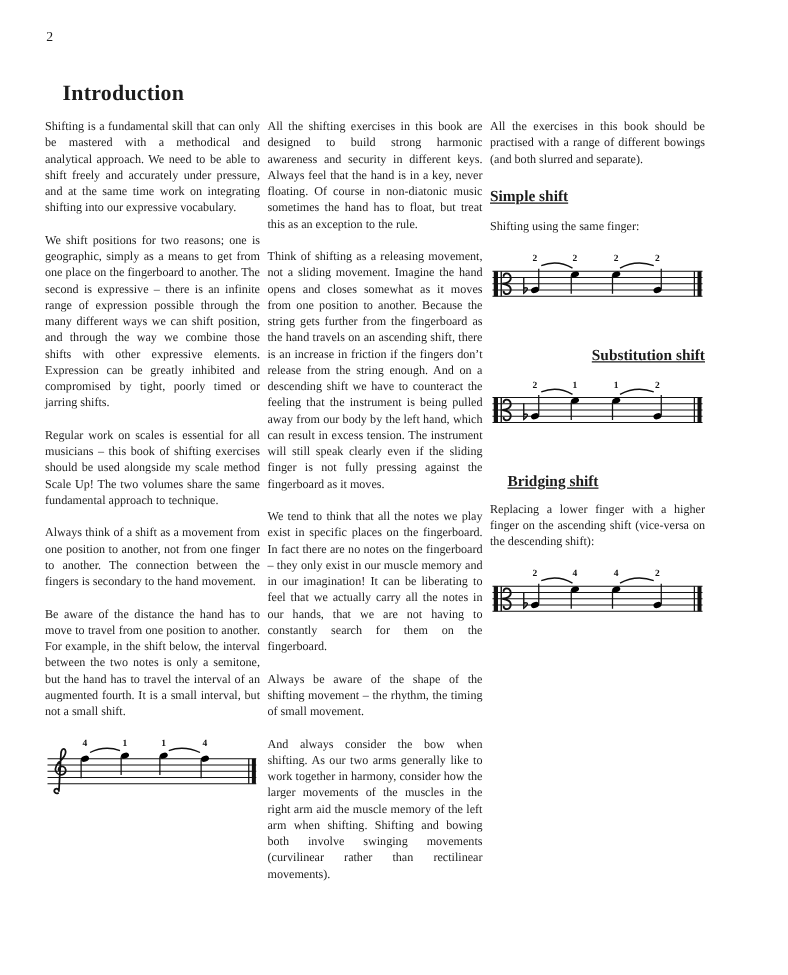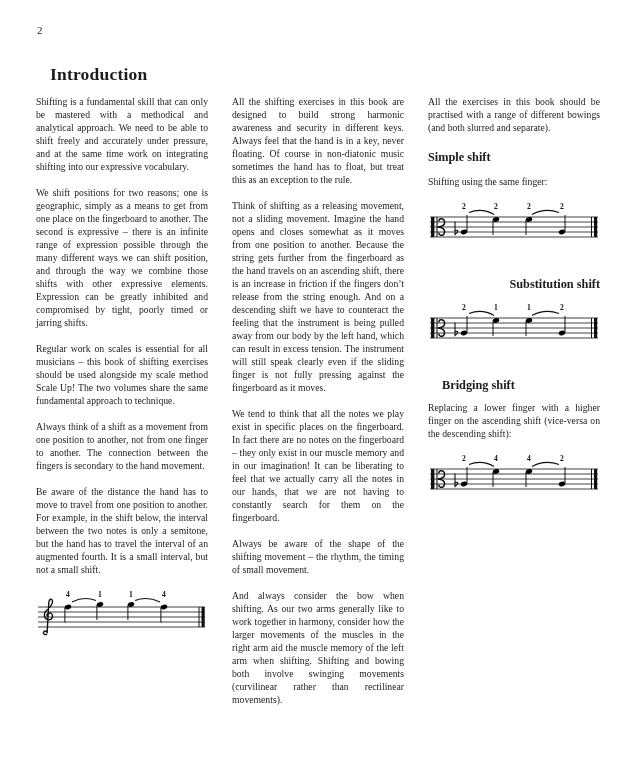--- a/index.html
+++ b/index.html
@@ -2,24 +2,24 @@
 <html><head>
 <meta charset="utf-8">
 <style>
   html,body{margin:0;padding:0;background:#ffffff;}
   .page{
     position:relative;width:630px;height:780px;background:#ffffff;
     font-family:"Liberation Serif","DejaVu Serif",serif;color:#1c1c1c;overflow:hidden;
   }
   .pagenum{position:absolute;left:37px;top:24px;font-size:11px;}
   .title{position:absolute;left:36px;top:50px;margin:14px;font-size:17.5px;font-weight:bold;letter-spacing:.2px;}
-  .cols{position:absolute;left:36px;top:95px;display:flex;gap:24px;}
+  .cols{position:absolute;left:36px;top:95px;display:flex;gap:6px;}
   .col{width:172px;}
   .col p{font-size:9.7px;line-height:13px;text-align:justify;margin:0 0 13px 0;}
-  h2{font-size:12.3px;font-weight:bold;margin:0;line-height:15px;}
+  h2{font-size:12.3px;font-weight:bold;margin:0;line-height:15px;text-decoration:underline;}
   .h-pos{margin-top:26px;margin-bottom:11px;}
   .h-simple{margin-top:16px;margin-bottom:10px;}
   .h-sub{margin-top:26px;margin-bottom:10px;text-align:right;}
   .h-bridge{margin-top:26px;margin-bottom:8px;margin-left:14px;}
   .staff{display:block;margin-top:6px;}
   .staff text.fing{font-family:"Liberation Serif",serif;font-size:7.6px;font-weight:bold;fill:#111;}
   .staff line,.staff path{stroke:#111;}
 </style>
 </head>
 <body>

